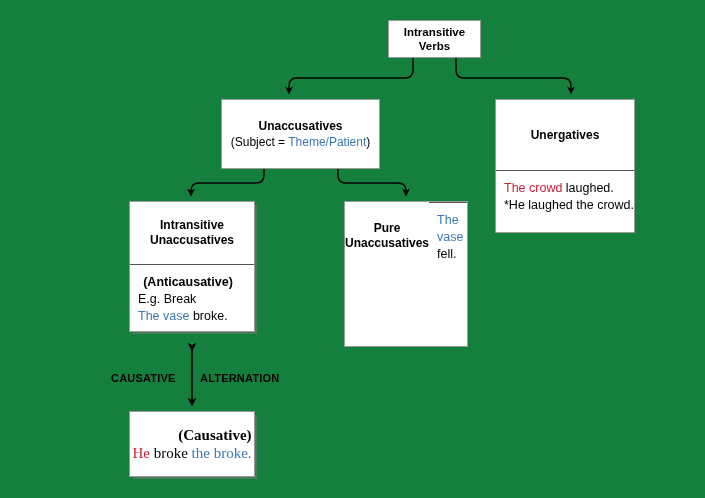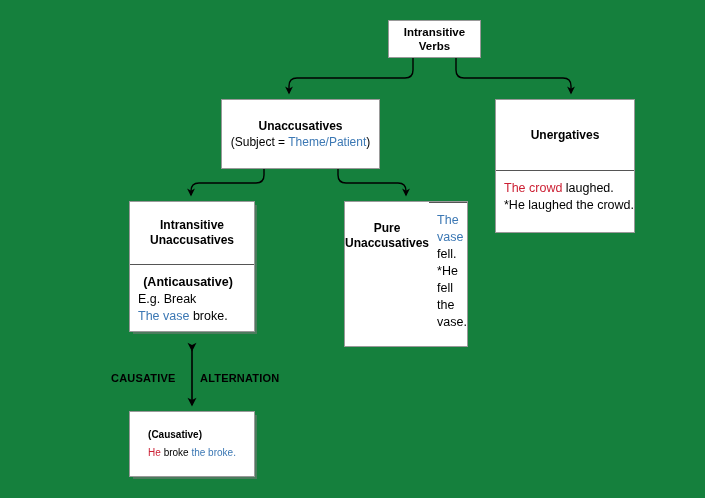--- a/index.html
+++ b/index.html
@@ -100,21 +100,21 @@
     height: 68px; display: flex; flex-direction: column;
     align-items: center; justify-content: center;
   }
   #node-pure .node-body { flex: 1; }
 
   #node-causative {
     left: 129px; top: 411px; width: 126px; height: 66px;
     display: flex; align-items: center; justify-content: center;
   }
   #node-causative .causative-inner {
-    font-size: 10px; line-height: 18px; text-align: left;
+    font-size: 15px; line-height: 18px; text-align: right; font-family: Liberation Serif, serif;
   }
   #node-causative .cap { font-weight: bold; }
 
   .alt-label {
     position: absolute;
     font-size: 11px;
     font-weight: bold;
     color: #000000;
     letter-spacing: 0.2px;
     white-space: nowrap;
@@ -184,21 +184,20 @@
     </div>
   </div>
 
   <div class="node noshadow" id="node-pure">
     <div class="node-head">
       <span>Pure</span>
       <span>Unaccusatives</span>
     </div>
     <div class="node-body">
       <div><span class="blue">The vase</span><span> fell.</span></div>
-      <div>*He fell the vase.</div>
     </div>
   </div>
 
   <div class="node" id="node-causative">
     <div class="causative-inner">
       <div class="cap">(Causative)</div>
       <div><span class="red">He</span><span> broke </span><span class="blue">the broke.</span></div>
     </div>
   </div>
 

